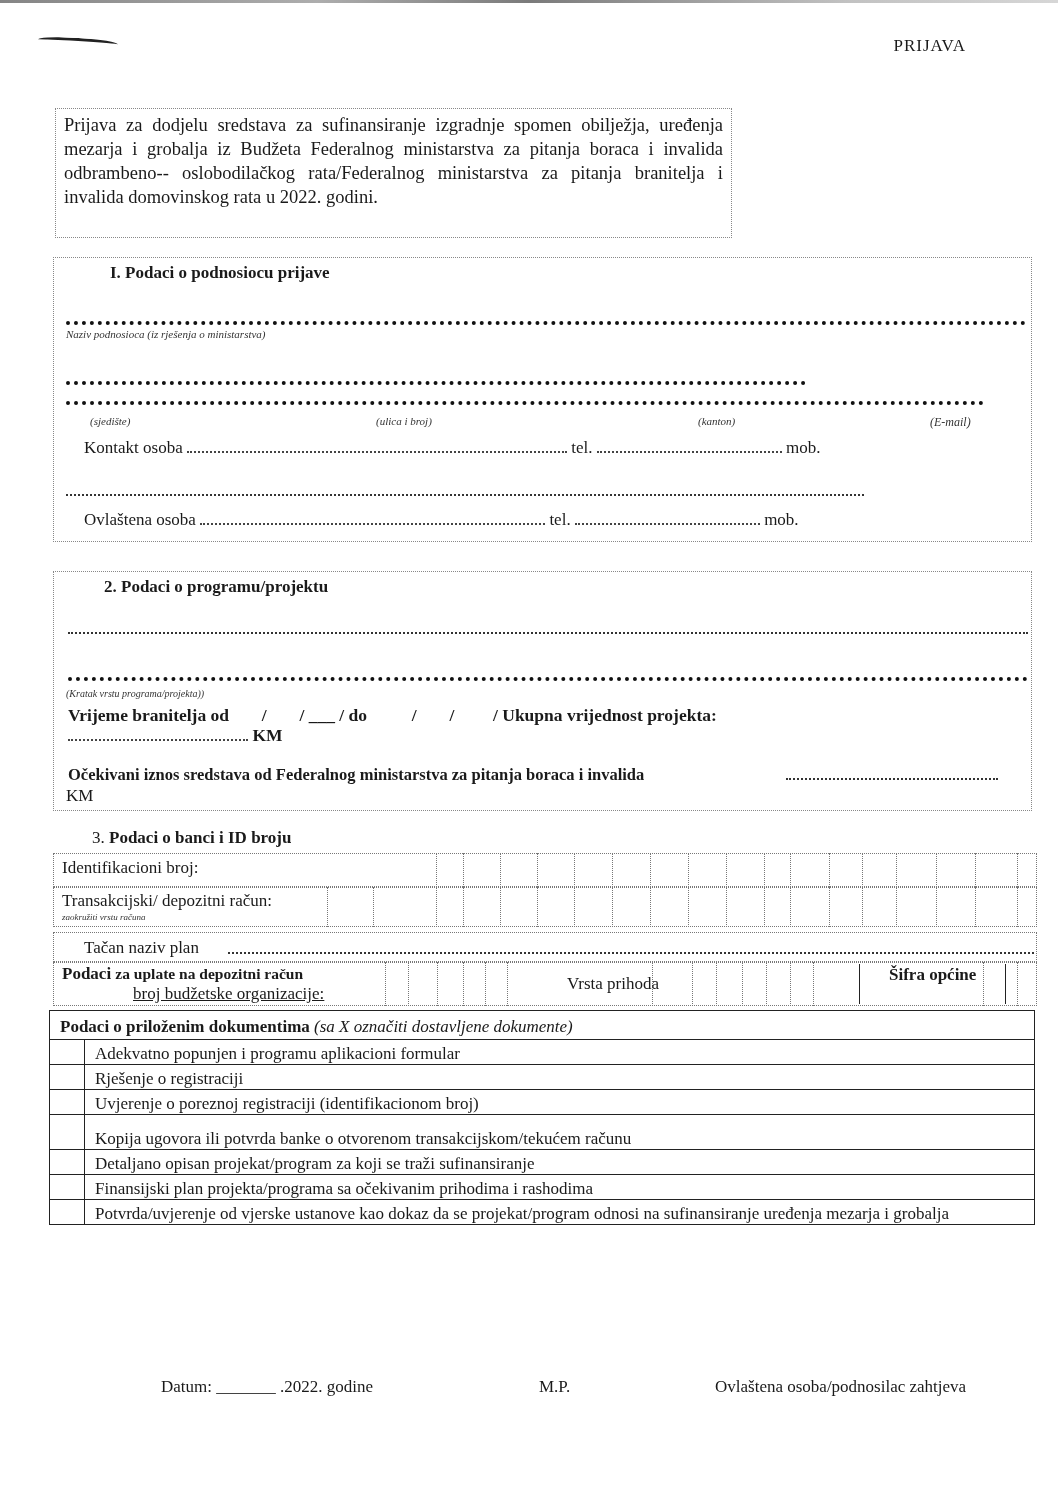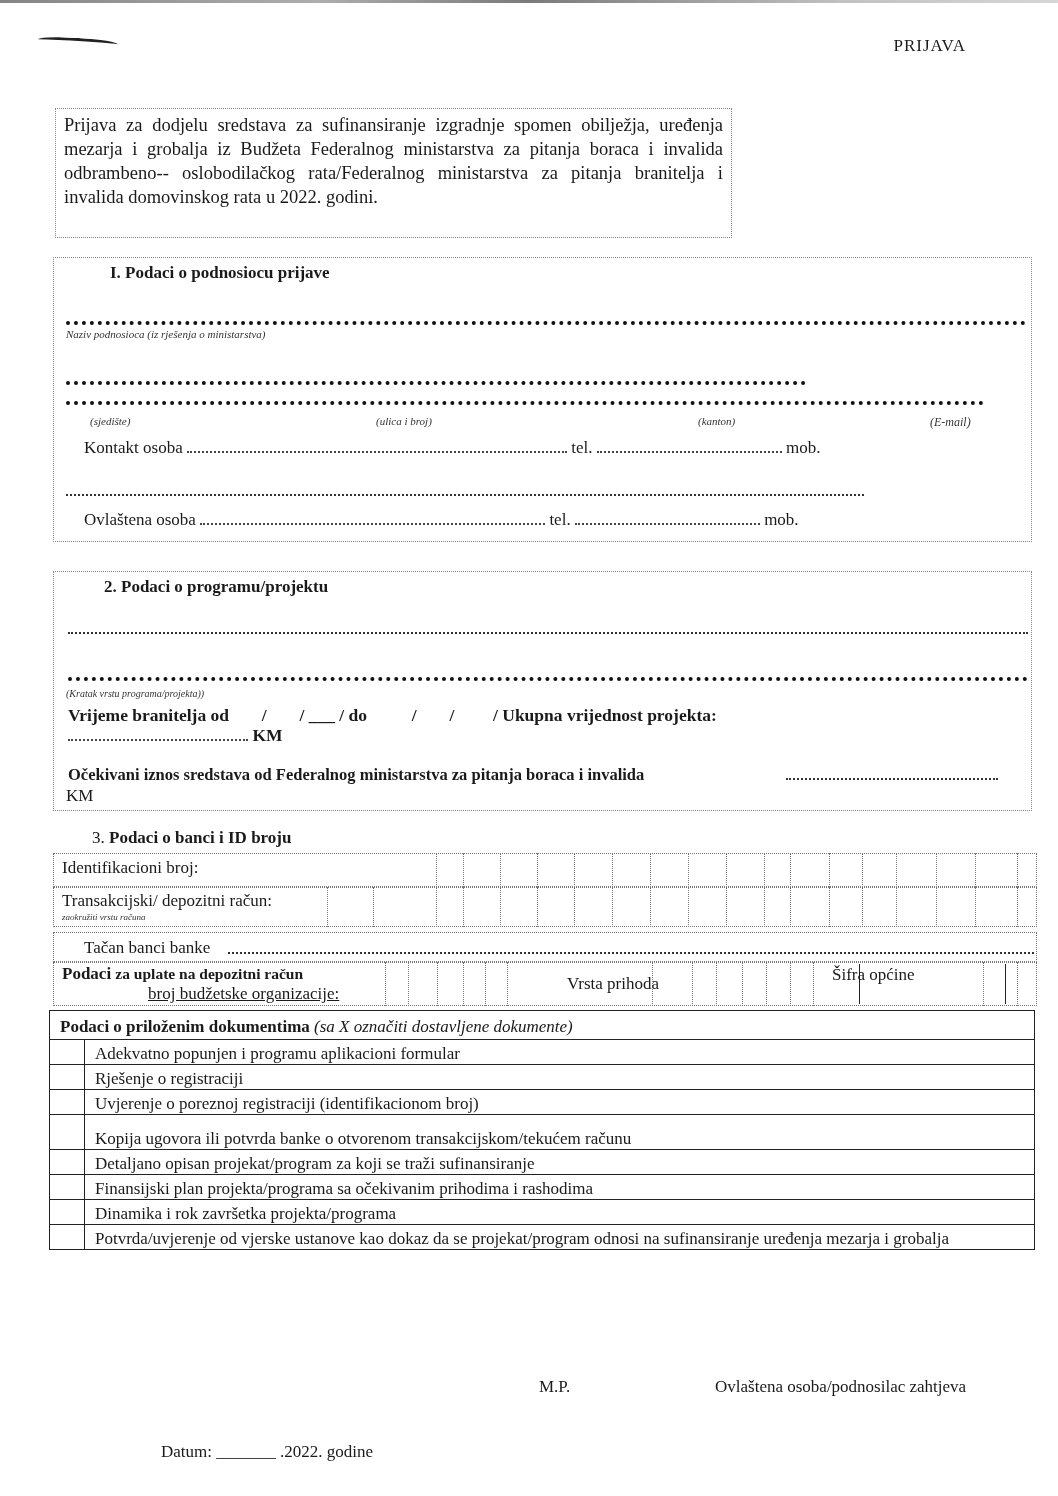--- a/index.html
+++ b/index.html
@@ -146,49 +146,49 @@
     <div class="abs vline" style="left: 790px; top: 887px; height: 40px;"></div>
     <div class="abs vline" style="left: 829px; top: 887px; height: 40px;"></div>
     <div class="abs vline" style="left: 862px; top: 887px; height: 40px;"></div>
     <div class="abs vline" style="left: 896px; top: 887px; height: 40px;"></div>
     <div class="abs vline" style="left: 936px; top: 887px; height: 40px;"></div>
     <div class="abs vline" style="left: 975px; top: 887px; height: 40px;"></div>
     <div class="abs vline" style="left: 1017px; top: 887px; height: 40px;"></div>
   </div>
 
 <div class="abs grid-cell" style="left:53px;top:932px;width:984px;height:30px;"></div>
-<div class="abs row-text" style="left:84px;top:938px;">Tačan banci banke</div>
+<div class="abs row-text" style="left:84px;top:938px;">Tačan naziv plan</div>
 <div class="abs dots-thin" style="left:228px;top:952px;width:806px;"></div>
 
 <div class="abs grid-cell" style="left:53px;top:962px;width:984px;height:44px;"></div>
 <div class="abs row-text" style="left:62px;top:964px;">
   <b>Podaci</b>
   <b style="font-size:15.5px;">za uplate na depozitni račun</b>
 </div>
-<div class="abs row-text" style="left:148px;top:984px;text-decoration:underline;text-decoration-style:solid;font-family:Liberation Serif, serif;">broj budžetske organizacije:</div>
+<div class="abs row-text" style="left:133px;top:984px;text-decoration:underline;text-decoration-style:solid;font-family:Liberation Serif, serif;">broj budžetske organizacije:</div>
 <div id="dep-cells">
     <div class="abs vline" style="left: 385px; top: 962px; height: 44px;"></div>
     <div class="abs vline" style="left: 408px; top: 962px; height: 44px;"></div>
     <div class="abs vline" style="left: 437px; top: 962px; height: 44px;"></div>
     <div class="abs vline" style="left: 463px; top: 962px; height: 44px;"></div>
     <div class="abs vline" style="left: 485px; top: 962px; height: 44px;"></div>
     <div class="abs vline" style="left: 507px; top: 962px; height: 44px;"></div>
     <div class="abs vline" style="left: 652px; top: 962px; height: 44px;"></div>
     <div class="abs vline" style="left: 692px; top: 962px; height: 44px;"></div>
     <div class="abs vline" style="left: 716px; top: 962px; height: 44px;"></div>
     <div class="abs vline" style="left: 742px; top: 962px; height: 44px;"></div>
     <div class="abs vline" style="left: 766px; top: 962px; height: 44px;"></div>
     <div class="abs vline" style="left: 790px; top: 962px; height: 44px;"></div>
     <div class="abs vline" style="left: 813px; top: 962px; height: 44px;"></div>
     <div class="abs vline" style="left: 983px; top: 962px; height: 44px;"></div>
     <div class="abs vline" style="left: 1017px; top: 962px; height: 44px;"></div>
   </div>
 <div class="abs row-text" style="left:567px;top:974px;">Vrsta prihoda</div>
 <div class="abs solid-vline" style="left:859px;top:964px;height:40px;"></div>
-<div class="abs row-text" style="left:832px;top:965px;">Šifra općine</div>
+<div class="abs row-text" style="left:889px;top:965px;font-weight:bold;">Šifra općine</div>
 <div class="abs solid-vline" style="left:1005px;top:964px;height:40px;"></div>
 
 <table class="abs docs-table">
   <tbody>
       <tr>
     <td colspan="2" class="header">
       <b>Podaci o priloženim dokumentima</b>
       <i>(sa X označiti dostavljene dokumente)</i>
     </td>
   </tr>
@@ -213,28 +213,24 @@
       <tr>
         <td class="chk" style="width: 34px;"></td>
         <td>Detaljano opisan projekat/program za koji se traži sufinansiranje</td>
       </tr>
       <tr>
         <td class="chk" style="width: 34px;"></td>
         <td>Finansijski plan projekta/programa sa očekivanim prihodima i rashodima</td>
       </tr>
       <tr>
         <td class="chk" style="width: 34px;"></td>
-        <td>Dinamika i rok završetka projekta/programa</td>
-      </tr>
-      <tr>
-        <td class="chk" style="width: 34px;"></td>
         <td>Potvrda/uvjerenje od vjerske ustanove kao dokaz da se projekat/program odnosi na sufinansiranje uređenja mezarja i grobalja</td>
       </tr>
     </tbody>
 </table>
 
-<div class="abs footer" style="left:161px;top:1442px;">
+<div class="abs footer" style="left:161px;top:1377px;">
   <span>Datum:</span>
   <span>_______</span>
   <span>.2022. godine</span>
 </div>
 <div class="abs footer" style="left:539px;top:1377px;">M.P.</div>
 <div class="abs footer" style="left:715px;top:1377px;">Ovlaštena osoba/podnosilac zahtjeva</div>
 
 </body></html>

